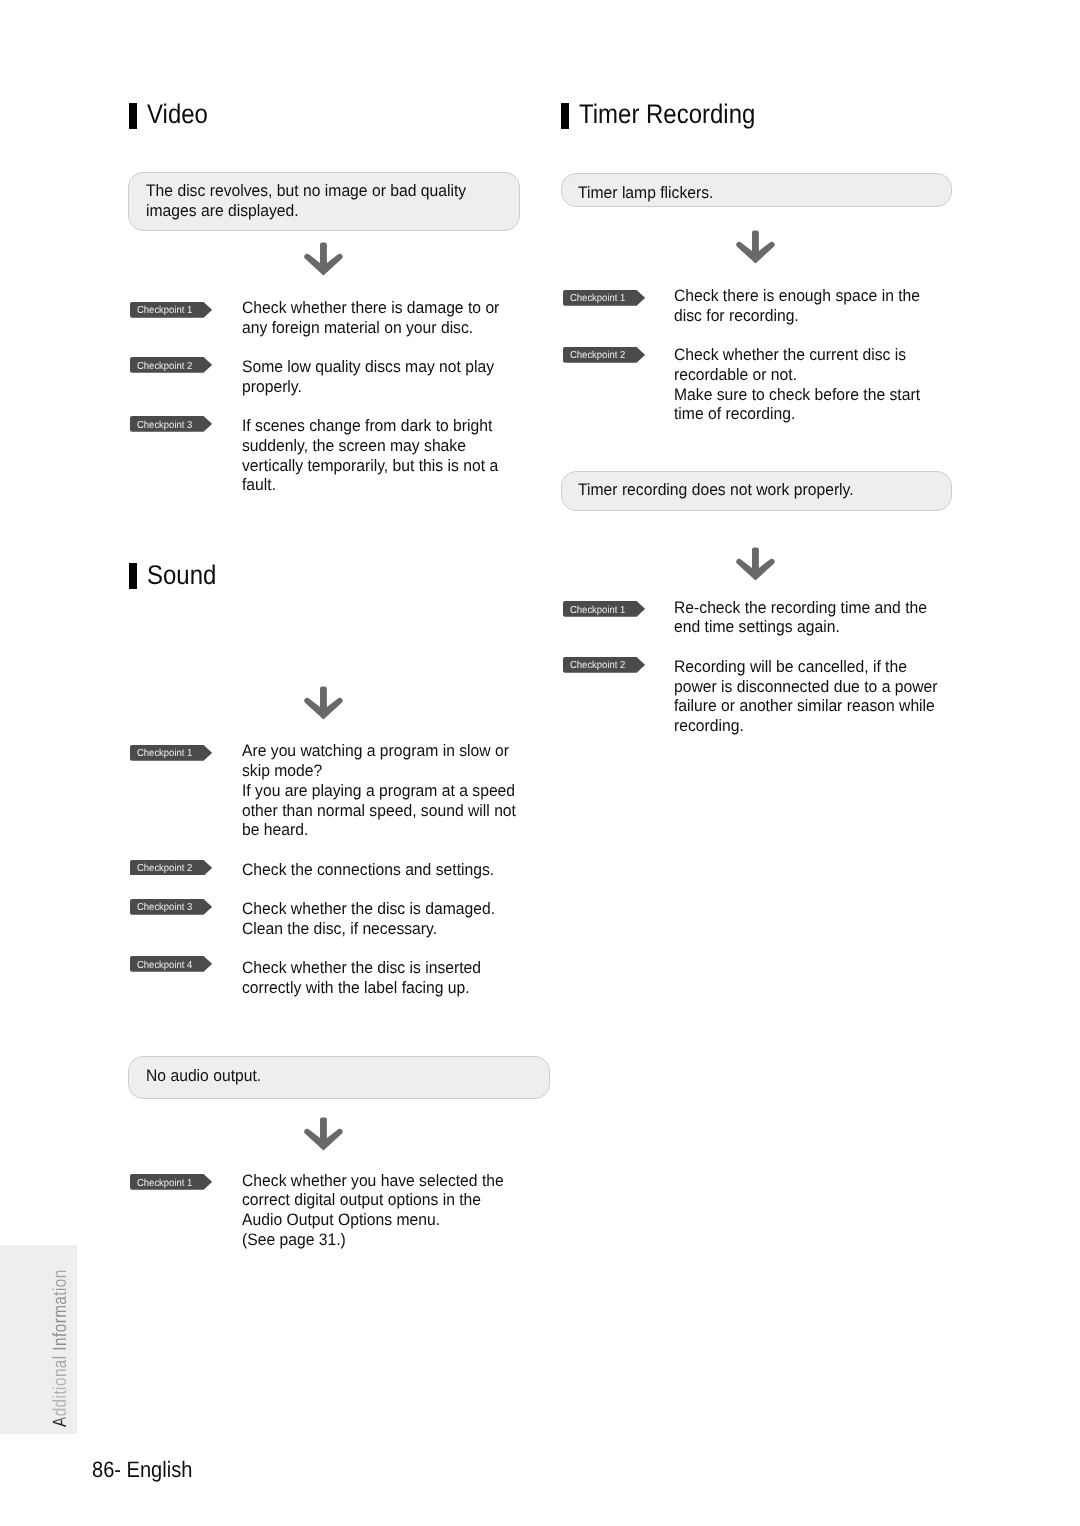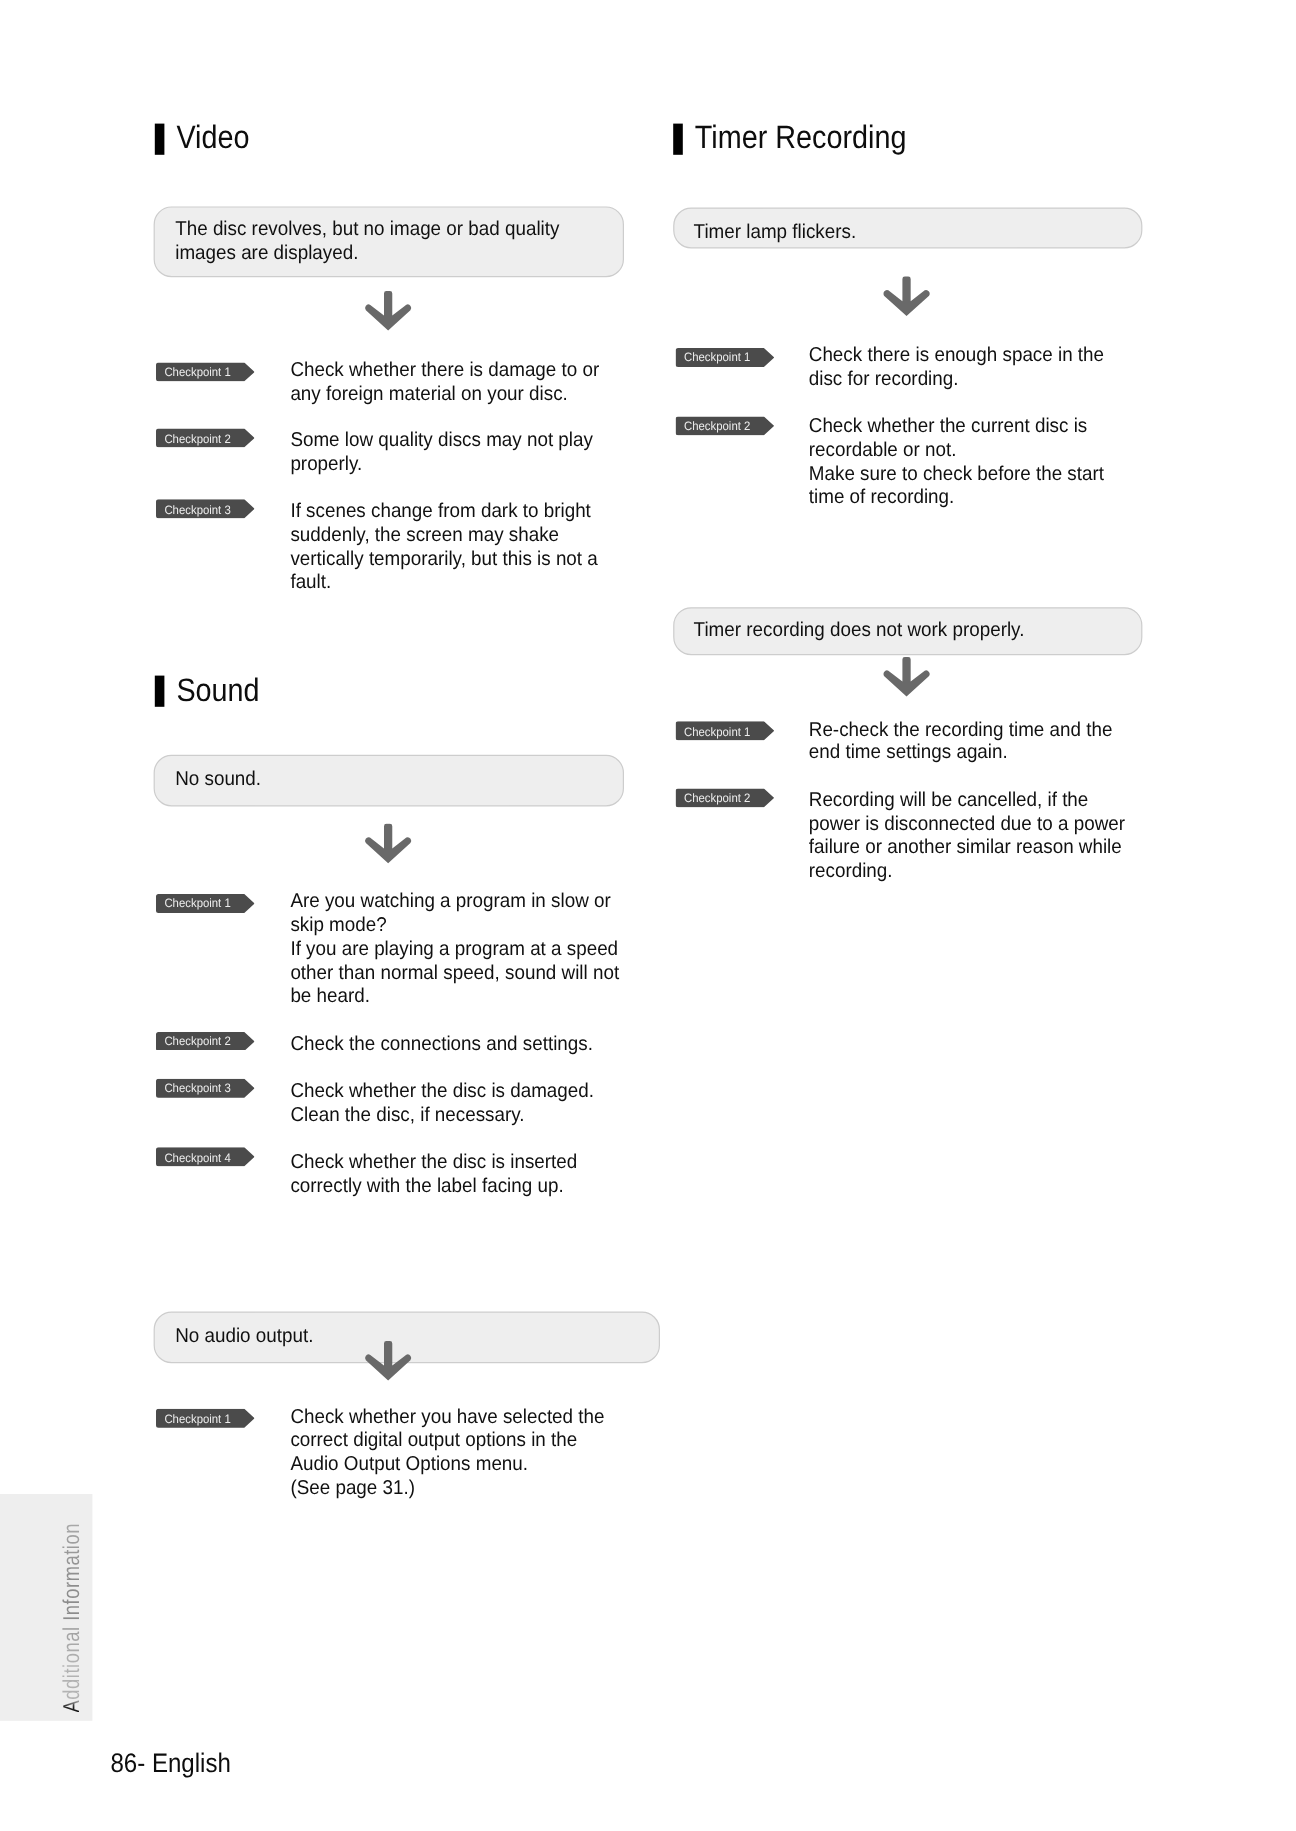--- a/index.html
+++ b/index.html
@@ -78,23 +78,20 @@
     <span class="txt" style="left:111.7px;top:0px">If scenes change from dark to bright
 suddenly, the screen may shake
 vertically temporarily, but this is not a
 fault.</span>
   </div>
 
   <div class="sec-head" style="left:129.0px;top:563.4px">
     <span class="bar"></span>
     <span class="title">Sound</span>
   </div>
-  <div class="sym" style="left:128.4px;top:629.3px;width:391.6px;height:42.7px">
-    <span class="t" style="top:8.5px">No sound.</span>
-  </div>
   <div class="arrow" style="left:303.9px;top:685.8px"><svg class="arrow-svg" width="40" height="35" viewBox="0 0 40 35" fill="none">
         <path d="M16.0,2.5 A2,2 0 0 1 18.0,0.5 L20.9,0.5 A2,2 0 0 1 22.9,2.5 L22.9,21.0 L34.6,11.9 A3.0,3.0 0 0 1 38.0,16.6 L19.45,33.4 L0.9,16.6 A3.0,3.0 0 0 1 4.3,11.9 L16.0,21.0 Z" fill="#696969"></path>
       </svg></div>
   <div class="cp" style="left:130.2px;top:741.4px;width:391.6px">
     <span class="badge" style="top:3.8px"><svg class="badge-svg" width="82.2" height="15.8" viewBox="0 0 82.2 15.8">
           <path d="M2.1 0 H73.6 L82.2 7.9 L73.6 15.8 H2.1 A2.1 2.1 0 0 1 0 13.7 V2.1 A2.1 2.1 0 0 1 2.1 0 Z" fill="#4b4b4b"></path>
         </svg><span class="lbl">Checkpoint 1</span></span>
     <span class="txt" style="left:111.7px;top:0px">Are you watching a program in slow or
 skip mode?
 If you are playing a program at a speed
@@ -114,21 +111,21 @@
     <span class="txt" style="left:111.7px;top:0px">Check whether the disc is damaged.
 Clean the disc, if necessary.</span>
   </div>
   <div class="cp" style="left:130.2px;top:958.1px;width:391.6px">
     <span class="badge" style="top:-1.9px"><svg class="badge-svg" width="82.2" height="15.8" viewBox="0 0 82.2 15.8">
           <path d="M2.1 0 H73.6 L82.2 7.9 L73.6 15.8 H2.1 A2.1 2.1 0 0 1 0 13.7 V2.1 A2.1 2.1 0 0 1 2.1 0 Z" fill="#4b4b4b"></path>
         </svg><span class="lbl">Checkpoint 4</span></span>
     <span class="txt" style="left:111.7px;top:0px">Check whether the disc is inserted
 correctly with the label facing up.</span>
   </div>
-  <div class="sym" style="left:128.4px;top:1093px;width:422px;height:42.5px">
+  <div class="sym" style="left:128.4px;top:1056px;width:422px;height:42.5px">
     <span class="t" style="top:9.0px">No audio output.</span>
   </div>
   <div class="arrow" style="left:303.9px;top:1116.7px"><svg class="arrow-svg" width="40" height="35" viewBox="0 0 40 35" fill="none">
         <path d="M16.0,2.5 A2,2 0 0 1 18.0,0.5 L20.9,0.5 A2,2 0 0 1 22.9,2.5 L22.9,21.0 L34.6,11.9 A3.0,3.0 0 0 1 38.0,16.6 L19.45,33.4 L0.9,16.6 A3.0,3.0 0 0 1 4.3,11.9 L16.0,21.0 Z" fill="#696969"></path>
       </svg></div>
   <div class="cp" style="left:130.2px;top:1170.5px;width:391.6px">
     <span class="badge" style="top:3.8px"><svg class="badge-svg" width="82.2" height="15.8" viewBox="0 0 82.2 15.8">
           <path d="M2.1 0 H73.6 L82.2 7.9 L73.6 15.8 H2.1 A2.1 2.1 0 0 1 0 13.7 V2.1 A2.1 2.1 0 0 1 2.1 0 Z" fill="#4b4b4b"></path>
         </svg><span class="lbl">Checkpoint 1</span></span>
     <span class="txt" style="left:111.7px;top:0px">Check whether you have selected the
@@ -156,21 +153,21 @@
   </div>
   <div class="cp" style="left:562.6px;top:345.2px;width:391.0px">
     <span class="badge" style="top:1.9000000000000001px"><svg class="badge-svg" width="82.2" height="15.8" viewBox="0 0 82.2 15.8">
           <path d="M2.1 0 H73.6 L82.2 7.9 L73.6 15.8 H2.1 A2.1 2.1 0 0 1 0 13.7 V2.1 A2.1 2.1 0 0 1 2.1 0 Z" fill="#4b4b4b"></path>
         </svg><span class="lbl">Checkpoint 2</span></span>
     <span class="txt" style="left:111.1px;top:0px">Check whether the current disc is
 recordable or not.
 Make sure to check before the start
 time of recording.</span>
   </div>
-  <div class="sym" style="left:560.6px;top:506px;width:391.0px;height:39.8px">
+  <div class="sym" style="left:560.6px;top:471px;width:391.0px;height:39.8px">
     <span class="t" style="top:8.3px">Timer recording does not work properly.</span>
   </div>
   <div class="arrow" style="left:735.8px;top:546.7px"><svg class="arrow-svg" width="40" height="35" viewBox="0 0 40 35" fill="none">
         <path d="M16.0,2.5 A2,2 0 0 1 18.0,0.5 L20.9,0.5 A2,2 0 0 1 22.9,2.5 L22.9,21.0 L34.6,11.9 A3.0,3.0 0 0 1 38.0,16.6 L19.45,33.4 L0.9,16.6 A3.0,3.0 0 0 1 4.3,11.9 L16.0,21.0 Z" fill="#696969"></path>
       </svg></div>
   <div class="cp" style="left:562.6px;top:597.7px;width:391.0px">
     <span class="badge" style="top:3.8px"><svg class="badge-svg" width="82.2" height="15.8" viewBox="0 0 82.2 15.8">
           <path d="M2.1 0 H73.6 L82.2 7.9 L73.6 15.8 H2.1 A2.1 2.1 0 0 1 0 13.7 V2.1 A2.1 2.1 0 0 1 2.1 0 Z" fill="#4b4b4b"></path>
         </svg><span class="lbl">Checkpoint 1</span></span>
     <span class="txt" style="left:111.1px;top:0px">Re-check the recording time and the

